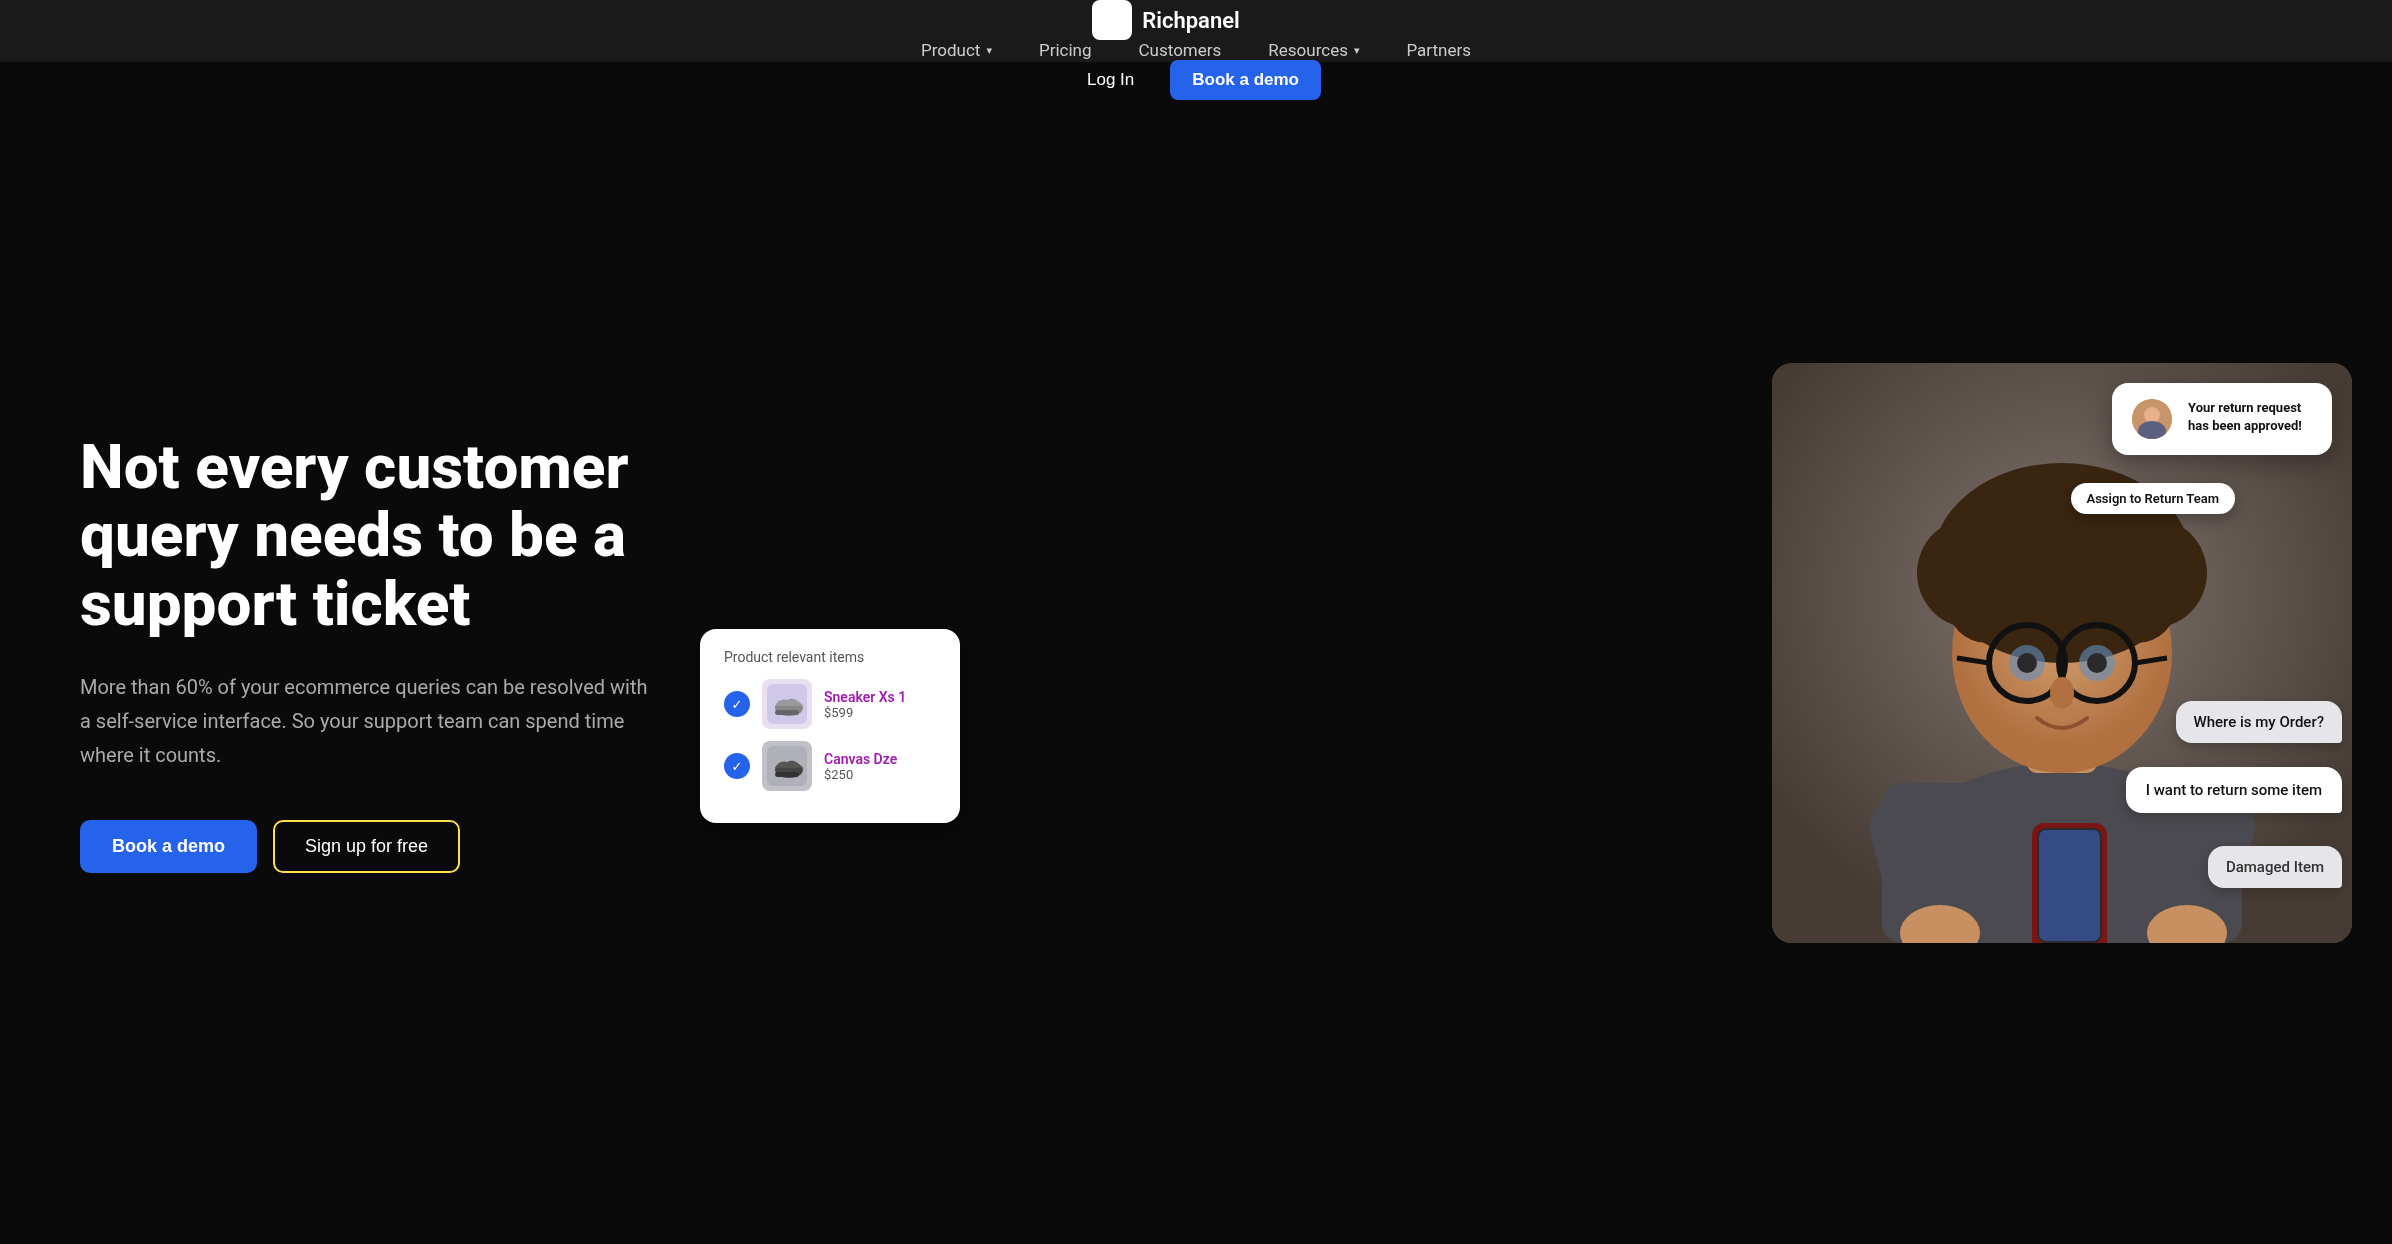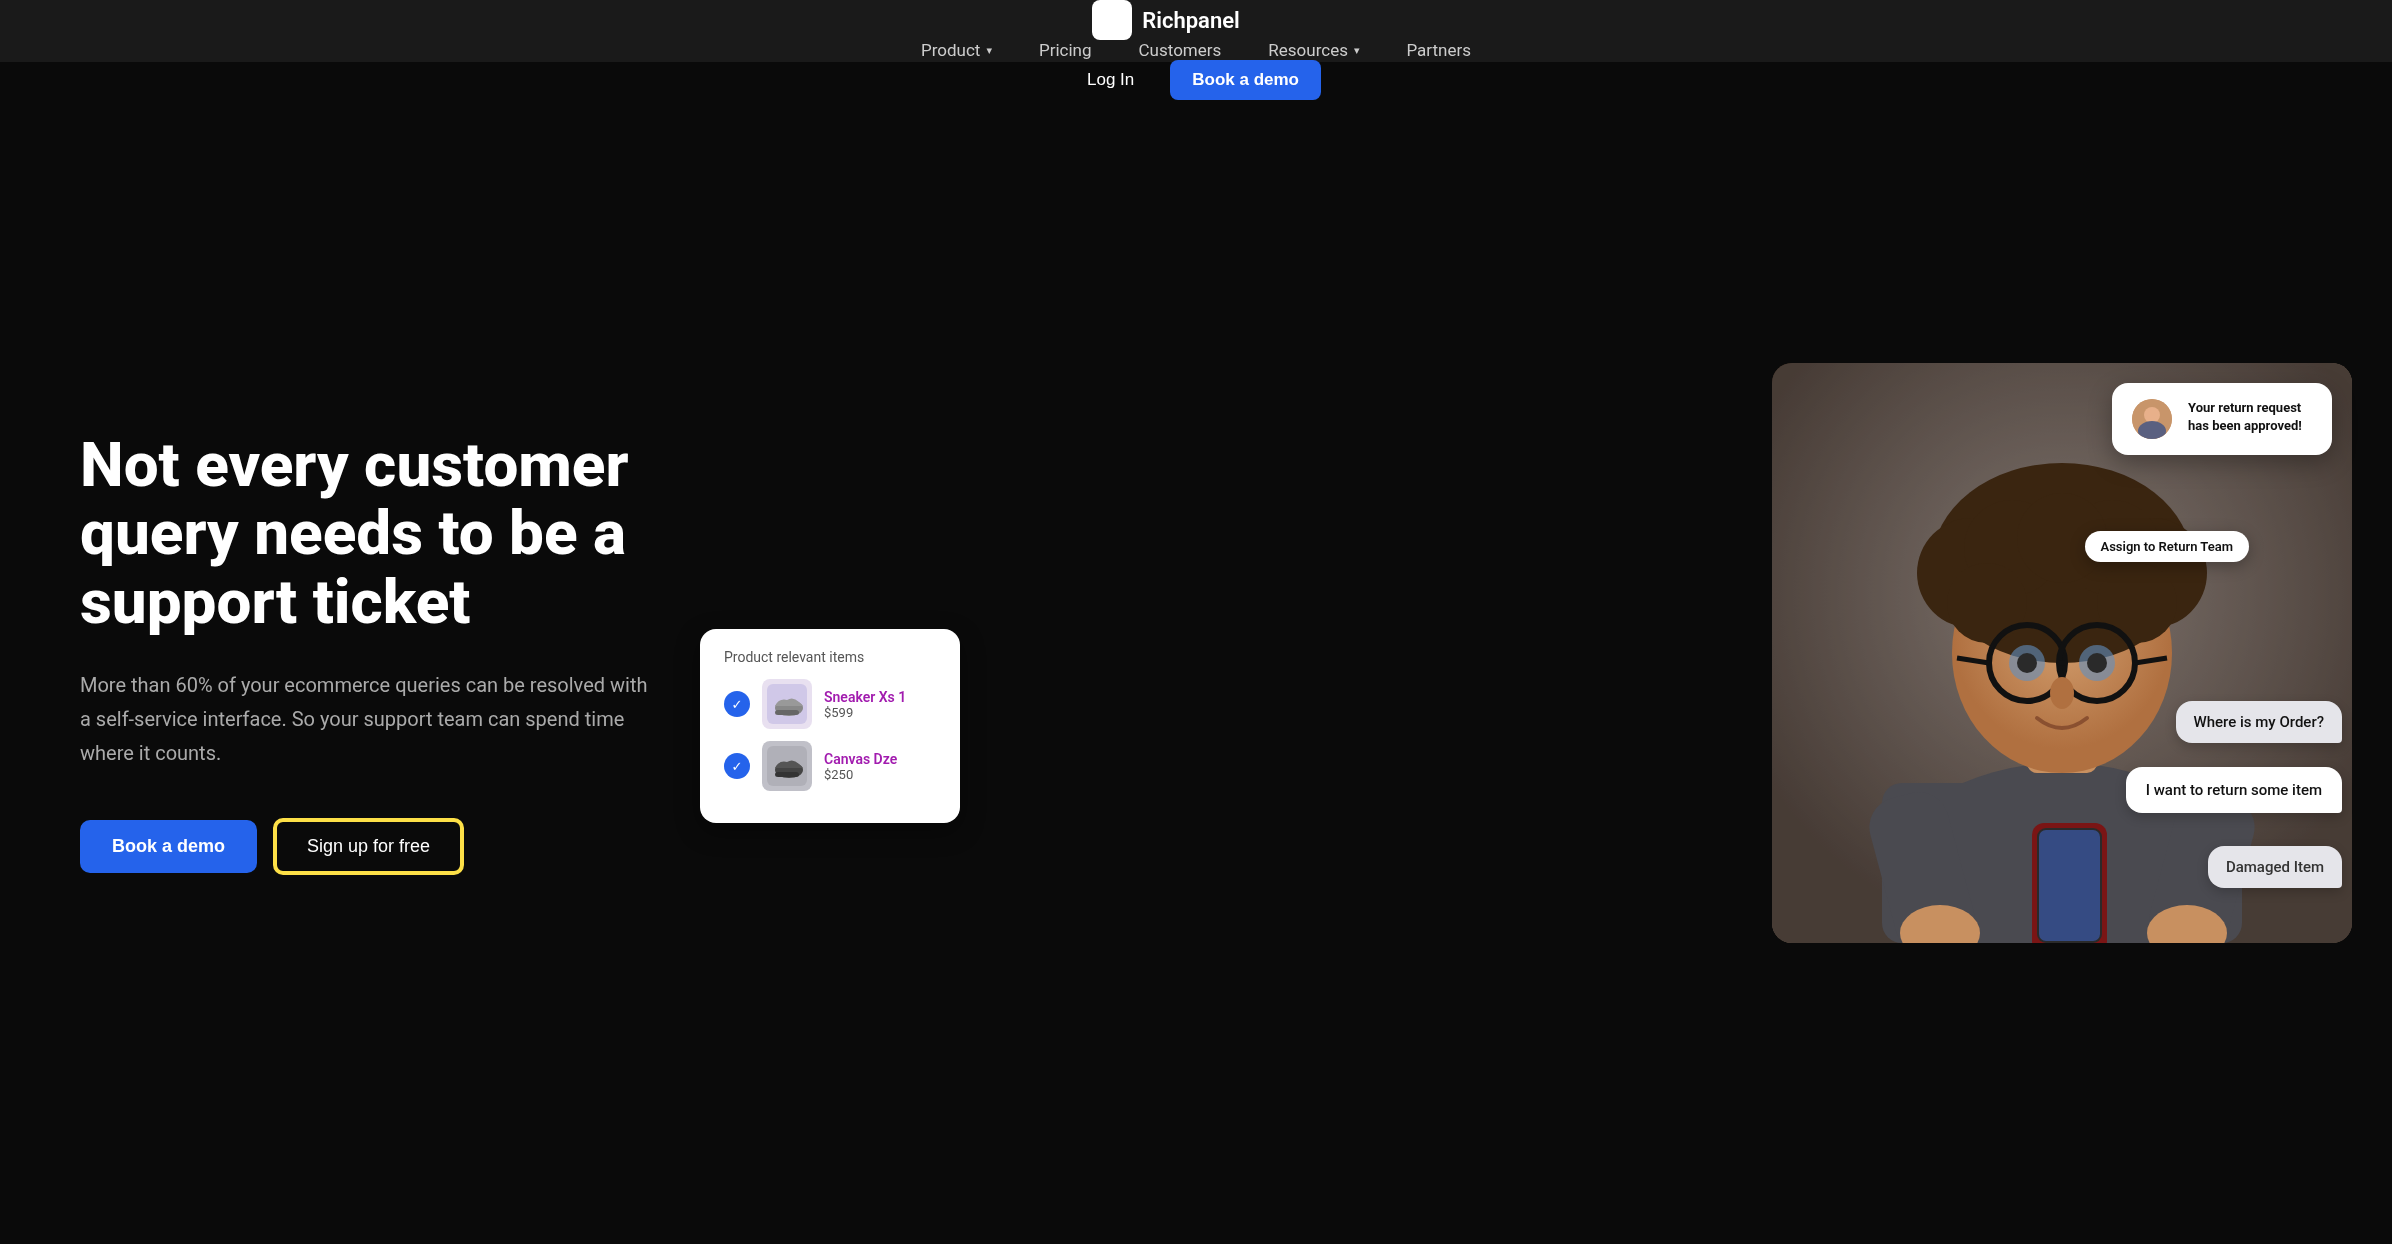--- a/index.html
+++ b/index.html
@@ -121,21 +121,21 @@
       border: none;
       border-radius: 10px;
       padding: 16px 32px;
       font-size: 18px;
       font-weight: 600;
       cursor: pointer;
     }
     .btn-signup {
       background: transparent;
       color: #fff;
-      border: 4px solid #fde047;
+      border: 2px solid #fde047;
       border-radius: 10px;
       padding: 14px 30px;
       font-size: 18px;
       font-weight: 500;
       cursor: pointer;
     }
 
     
     .hero-visual {
       flex: 1;
@@ -181,29 +181,28 @@
     .chat-bubble-approved .bubble-text {
       font-size: 13px;
       font-weight: 700;
       color: #111;
       line-height: 1.4;
     }
 
     .assign-badge {
       position: absolute;
       top: 120px;
-      right: 103px;
+      right: 117px;
       background: #fff;
       border-radius: 20px;
       padding: 8px 16px;
       font-size: 13px;
       font-weight: 600;
       color: #111;
       box-shadow: 0 4px 16px rgba(0,0,0,0.3);
-      margin-top: 48px;
     }
 
     
     .select-items-card {
       position: absolute;
       bottom: 120px;
       left: -60px;
       background: #fff;
       border-radius: 16px;
       padding: 20px 24px;

